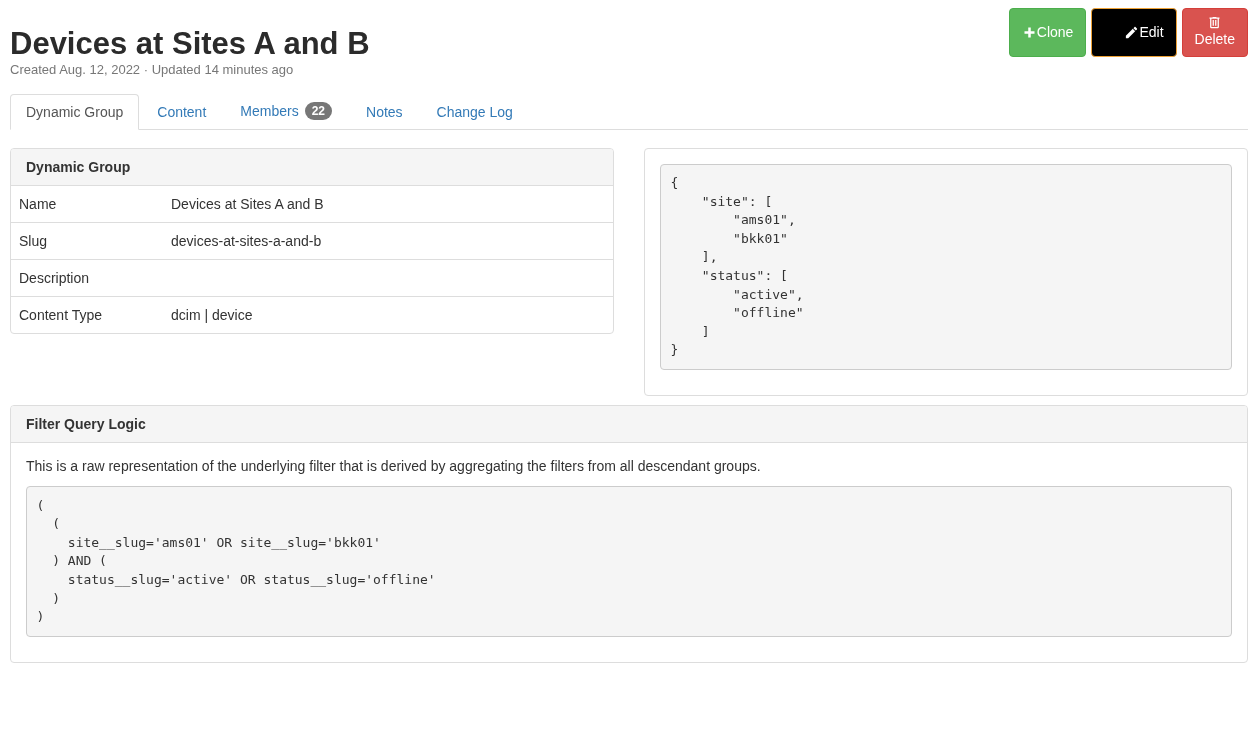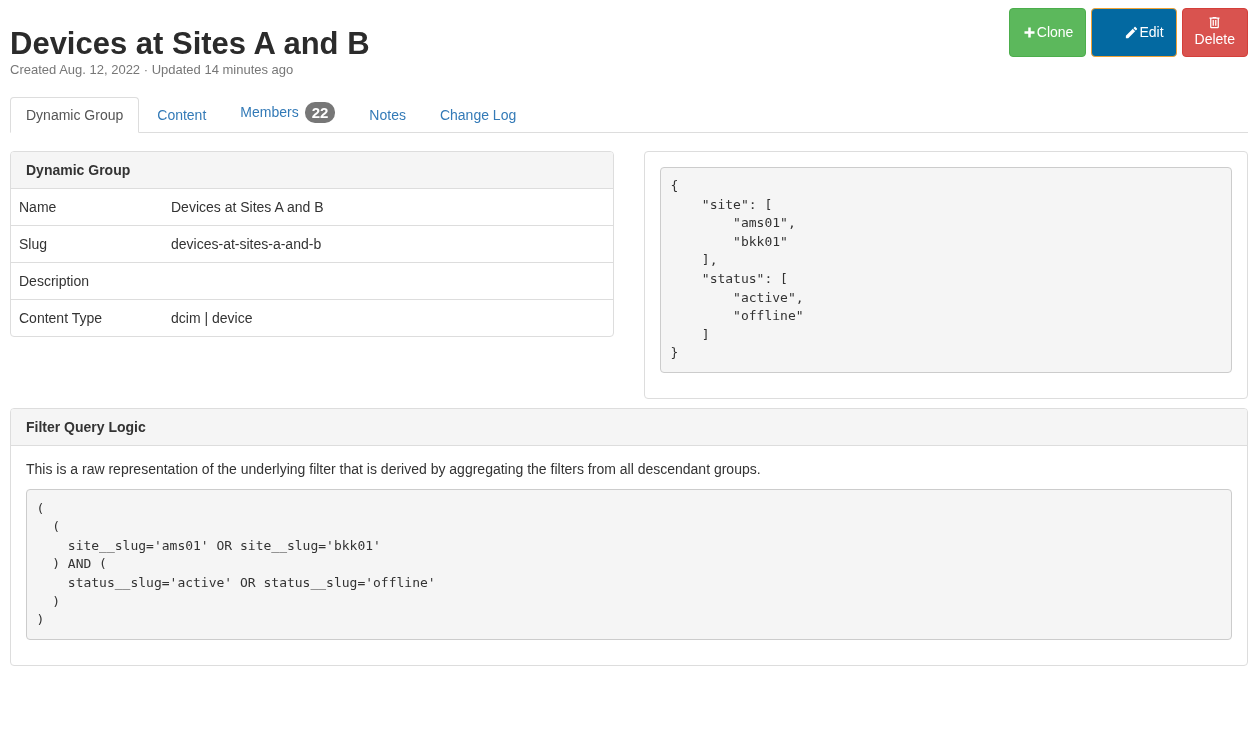--- a/index.html
+++ b/index.html
@@ -16,21 +16,21 @@
 
   
   .action-buttons { position: absolute; top: 8px; right: 9px; display: flex; gap: 5px; }
   .btn {
     display: inline-flex; align-items: center; 
     padding: 6px 12px; border-radius: 4px; border: 1px solid transparent;
     color: #fff; font-size: 14px; font-family: inherit; cursor: pointer; line-height: 1.42857;
   }
   .btn svg { width: 15px; height: 15px; fill: #fff; display: block; }
   .btn-success { background: #5cb85c; border-color: #4cae4c; }
-  .btn-warning { background: #0369a1; border-color: #eea236; padding-left: 32px; }
+  .btn-warning { background: #000000; border-color: #eea236; padding-left: 32px; }
   .btn-danger  { background: #d9534f; border-color: #d43f3a; flex-direction: column; }
 
   h1.page-title {
     margin: 0; padding-top: 26px;
     font-size: 31px; font-weight: bold; color: #2b2b2b; line-height: 1.15;
   }
   .page-meta { color: #777; font-size: 13px; }
 
   
   ul.nav-tabs {
@@ -43,21 +43,21 @@
     display: flex; align-items: center; gap: 6px;
     padding: 9px 15px; font-size: 14px; text-decoration: none;
     color: #337ab7; border: 1px solid transparent; border-radius: 4px 4px 0 0;
     cursor: pointer;
   }
   .nav-tabs li.active a {
     color: #555; background: #fff;
     border-color: #ddd #ddd transparent #ddd;
   }
   .badge {
-    background: #777; color: #fff; font-size: 15px; font-weight: bold;
+    background: #777; color: #fff; font-size: 12px; font-weight: bold;
     padding: 3px 7px; border-radius: 10px; line-height: 1;
   }
 
   
   .row { display: flex; gap: 30px; margin-top: 18px; align-items: flex-start; }
   .col { flex: 1 1 0; min-width: 0; }
 
   .panel { border: 1px solid #ddd; border-radius: 4px; background: #fff; }
   .panel-heading {
     background: #f5f5f5; border-bottom: 1px solid #ddd;

